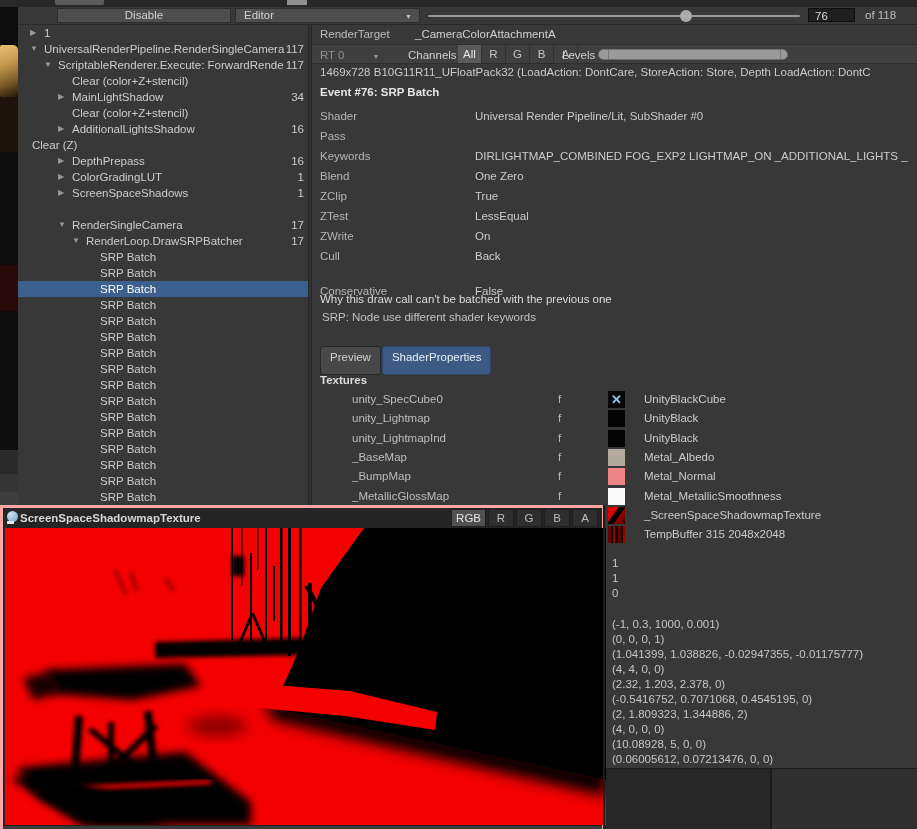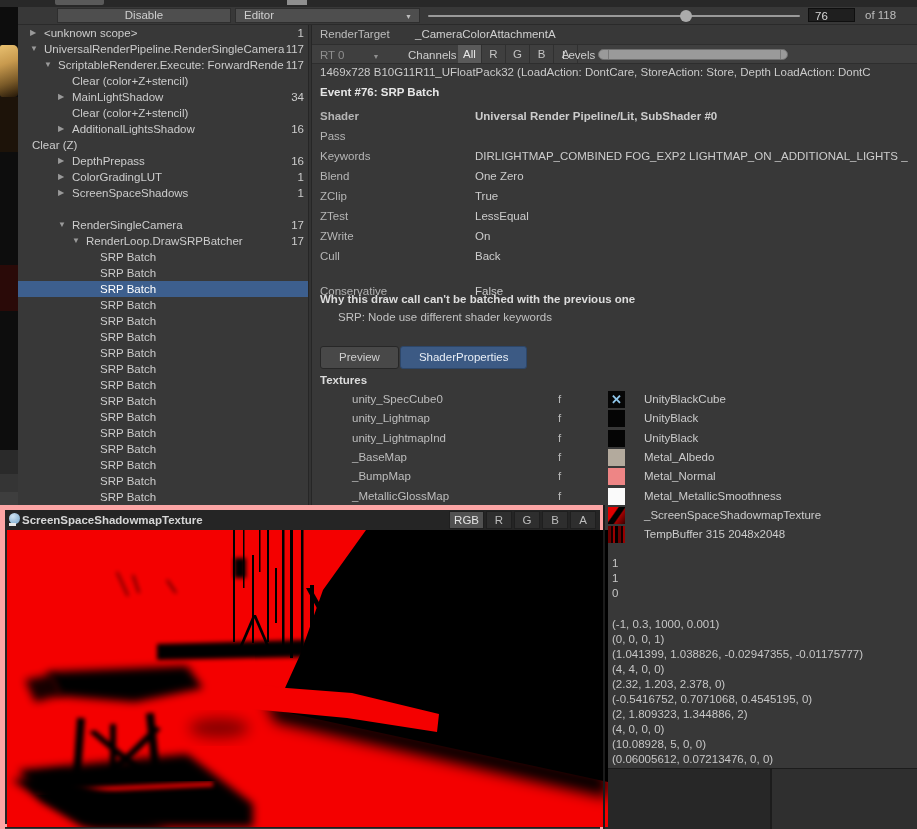--- a/index.html
+++ b/index.html
@@ -66,25 +66,25 @@
               background:#9a9a9a;border:1px solid #6f6f6f;box-sizing:border-box;}
   .levels-bar:before{content:"";position:absolute;left:9px;top:0;width:1px;height:100%;background:#7a7a7a;}
   .levels-bar:after{content:"";position:absolute;right:6px;top:0;width:1px;height:100%;background:#7a7a7a;}
 
   .info-line{position:absolute;left:8px;top:41px;width:592px;white-space:nowrap;overflow:hidden;color:#cacaca;}
   .event-title{position:absolute;left:8px;top:61px;font-weight:bold;color:#e6e6e6;}
   .props{position:absolute;left:0;top:81px;width:100%;}
   .prop-row{position:absolute;left:0;width:100%;height:20px;line-height:20px;}
   .p-label{position:absolute;left:8px;color:#b5b5b5;}
   .p-value{position:absolute;left:163px;right:0;white-space:nowrap;overflow:hidden;color:#cccccc;}
-  .why-title{position:absolute;left:8px;top:268px;font-weight:bold;color:#dcdcdc;}
-  .why-reason{position:absolute;left:10px;top:286px;color:#c2c2c2;margin-left:16px;}
+  .why-title{position:absolute;left:8px;top:268px;font-weight:normal;color:#dcdcdc;}
+  .why-reason{position:absolute;left:10px;top:286px;color:#c2c2c2;}
 
   .tabs{position:absolute;left:8px;top:321px;height:21px;display:flex;}
-  .tab{height:23px;line-height:21px;padding:0 18px;background:#484848;border:1px solid #272727;
+  .tab{height:29px;line-height:21px;padding:0 9px;background:#484848;border:1px solid #272727;
        border-radius:3px;color:#cfcfcf;margin-right:1px;box-sizing:border-box;}
   .tab.active{background:#3c5a84;border-color:#2d4668;color:#e8eef6;}
 
   .tex-title{position:absolute;left:8px;top:349px;font-weight:bold;color:#dcdcdc;}
   .tex-rows{position:absolute;left:0;top:365px;width:100%;}
   .tex-row{position:absolute;left:0;width:100%;height:19px;line-height:19px;}
   .tex-name{position:absolute;left:40px;color:#bdbdbd;}
   .tex-flag{position:absolute;left:246px;color:#b8b8b8;}
   .thumb{position:absolute;left:296px;top:1px;width:17px;height:17px;background:#000;}
   .thumb-black{background:#050505;}
@@ -95,21 +95,21 @@
   .cube-x{color:#8fc6ea;font-size:13px;line-height:17px;font-weight:bold;}
   .thumb-shadowmap{background:linear-gradient(125deg,#e00000 0%,#e00000 34%,#000 40%,#000 58%,#a00000 64%,#3a0000 100%);}
   .thumb-tempbuffer{background:repeating-linear-gradient(90deg,#6a0000 0 3px,#120000 3px 5px,#990000 5px 7px,#000 7px 10px);}
   .tex-tex{position:absolute;left:332px;color:#cbcbcb;}
 
   .floats{position:absolute;left:300px;top:531px;}
   .num-line{height:15px;line-height:15px;color:#c6c6c6;}
   .vectors{position:absolute;left:300px;top:592px;}
 
   
-  .popup{left:0;top:505px;width:605px;height:324px;background:#252525;border:5px solid #fca5a5;box-sizing:border-box;z-index:5;}
+  .popup{left:0;top:505px;width:605px;height:324px;background:#252525;border:3px solid #fca5a5;box-sizing:border-box;z-index:5;}
   .popup-title{position:absolute;left:0;top:0;width:100%;height:20px;background:#252525;}
   .pp-icon{position:absolute;left:4px;top:3px;width:11px;height:11px;border-radius:50%;
            background:radial-gradient(circle at 35% 30%,#cfe3f2,#8db6d6 70%);}
   .pp-icon:after{content:"";position:absolute;left:0px;top:10px;width:7px;height:3px;background:#e8e8e8;}
   .pp-title-text{position:absolute;left:17px;top:0;line-height:20px;font-weight:bold;color:#d6d6d6;}
   .pp-chans{position:absolute;right:4px;top:1px;height:18px;display:flex;}
   .pp-chans .chan-btn{background:#2e2e2e;border:1px solid #1f1f1f;margin-left:2px;min-width:26px;height:18px;line-height:16px;color:#bdbdbd;}
   .pp-chans .chan-btn.sel{background:#515151;color:#e4e4e4;}
   .pp-img{position:absolute;left:2px;top:20px;width:601px;height:297px;background:#f40000;}
   .pp-img svg{display:block;width:601px;height:297px;}
@@ -147,21 +147,20 @@
     </div>
     <div class="abs ev-slider-track"></div>
     <div class="abs ev-slider-handle"></div>
     <div class="abs ev-box">76</div>
     <div class="abs ev-total">of 118</div>
   </div>
 
   <div class="abs tree" id="tree">
       <div class="tree-row" style="padding-left: 12px;">
         <span class="arrow">▶</span>
-        <span class="t-label">&lt;unknown scope&gt;</span>
         <span class="t-count">1</span>
       </div>
       <div class="tree-row" style="padding-left: 12px;">
         <span class="arrow">▼</span>
         <span class="t-label">UniversalRenderPipeline.RenderSingleCamera</span>
         <span class="t-count">117</span>
       </div>
       <div class="tree-row" style="padding-left: 26px;">
         <span class="arrow">▼</span>
         <span class="t-label">ScriptableRenderer.Execute: ForwardRende</span>
@@ -322,21 +321,21 @@
           <div class="chan-btn">A</div>
         </span>
       <span class="levels-label">Levels</span>
       <span class="levels-bar"></span>
     </div>
 
     <div class="info-line">1469x728 B10G11R11_UFloatPack32 (LoadAction: DontCare, StoreAction: Store, Depth LoadAction: DontC</div>
     <div class="event-title">Event #76: SRP Batch</div>
 
     <div class="props" id="props">
-        <div class="prop-row" style="top: 0px; font-weight: bold;">
+        <div class="prop-row" style="top: 0px;">
           <span class="p-label">Shader</span>
           <span class="p-value">Universal Render Pipeline/Lit, SubShader #0</span>
         </div>
         <div class="prop-row" style="top: 20px;">
           <span class="p-label">Pass</span>
         </div>
         <div class="prop-row" style="top: 40px;">
           <span class="p-label">Keywords</span>
           <span class="p-value">DIRLIGHTMAP_COMBINED FOG_EXP2 LIGHTMAP_ON _ADDITIONAL_LIGHTS _</span>
         </div>

